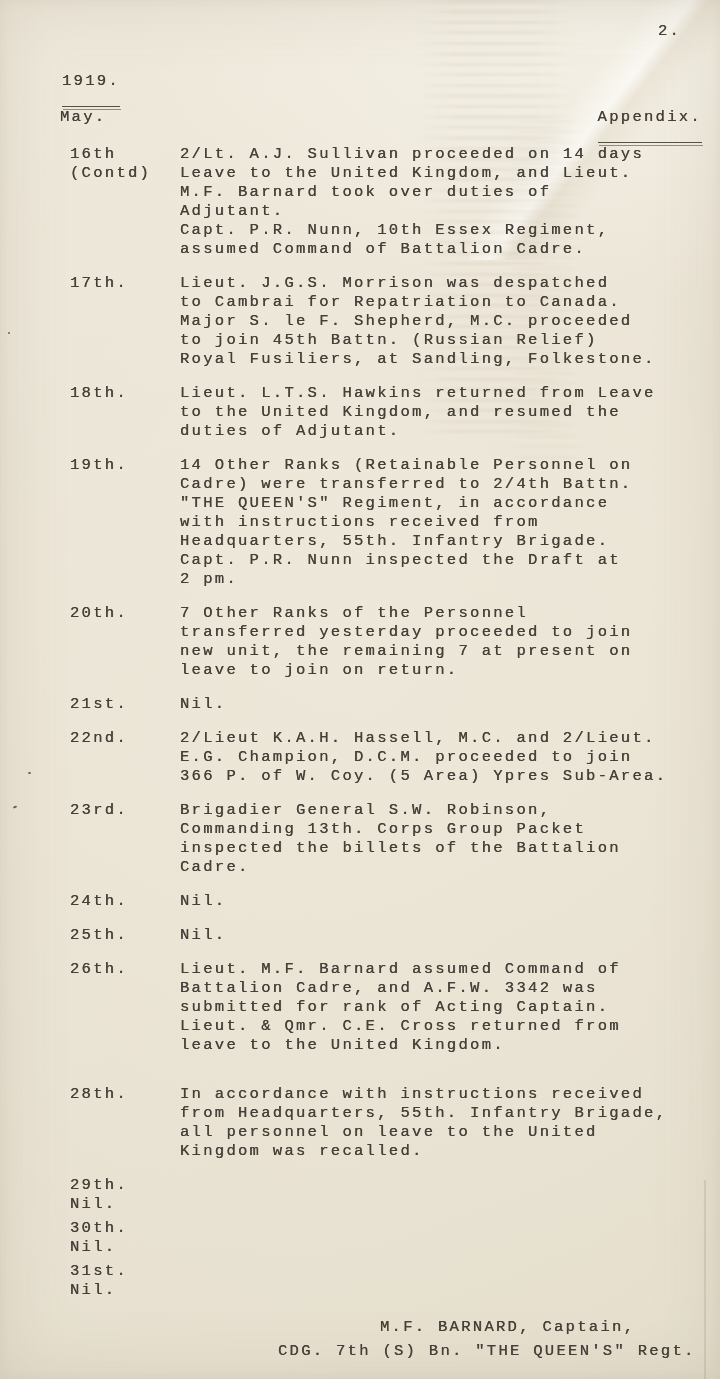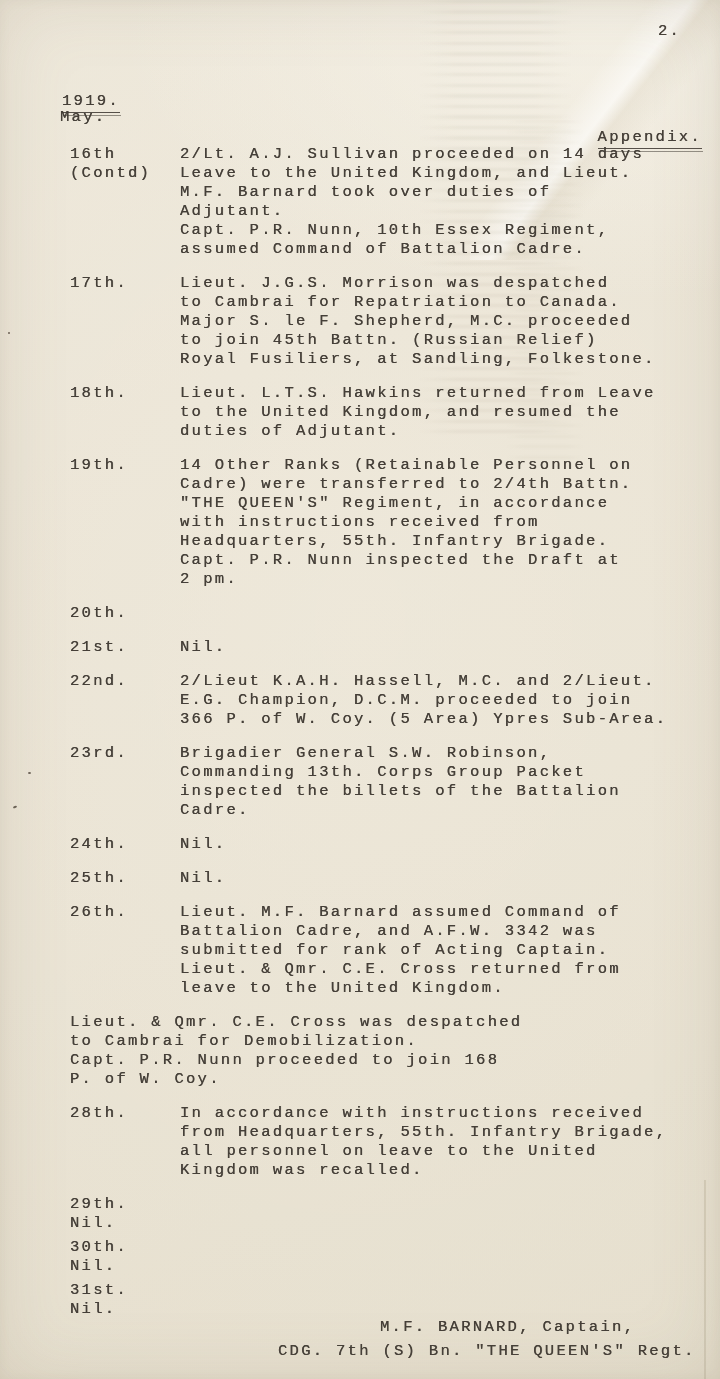--- a/index.html
+++ b/index.html
@@ -43,21 +43,21 @@
 
   .tw{
     font-size:15.5px;line-height:19px;letter-spacing:2.3px;
     color:#453f38;
     text-shadow:0 0 0.6px rgba(62,56,49,0.75), 0.4px 0.4px 0.5px rgba(62,56,49,0.28);
   }
   .page-number{position:absolute;left:658px;top:22px;}
   .year{position:absolute;left:62px;top:72px;}
   .month{position:absolute;left:60px;top:108px;}
   .appendix{position:absolute;right:18px;top:108px;}
-  .underlined{position:relative;display:inline-block;border-bottom:1.5px solid rgba(69,63,56,0.9);padding-bottom:1px;margin-top:20px;}
+  .underlined{position:relative;display:inline-block;border-bottom:1.5px solid rgba(69,63,56,0.9);padding-bottom:15px;}
   .underlined::after{
     content:"";position:absolute;left:1px;right:-1px;bottom:-4px;height:1.5px;
     background:rgba(69,63,56,0.55);
   }
   .entries{position:absolute;left:70px;top:145px;width:615px;}
   .entry{display:flex;margin-bottom:15px;}
   .entry:nth-last-child(-n+3){margin-bottom:5px;flex-direction:column;}
   .entry-date{width:110px;flex:none;white-space:pre-line;}
   .entry-text{white-space:pre-line;flex:1;}
   .signature-line1{position:absolute;left:380px;top:1318px;}
@@ -121,20 +121,24 @@
 Cadre) were transferred to 2/4th Battn.
 "THE QUEEN'S" Regiment, in accordance
 with instructions received from
 Headquarters, 55th. Infantry Brigade.
 Capt. P.R. Nunn inspected the Draft at
 2 pm.</div>
   </div>
 
   <div class="entry">
     <div class="entry-date">20th.</div>
+    <div class="entry-text">7 Other Ranks of the Personnel
+transferred yesterday proceeded to join
+new unit, the remaining 7 at present on
+leave to join on return.</div>
   </div>
 
   <div class="entry">
     <div class="entry-date">21st.</div>
     <div class="entry-text">Nil.</div>
   </div>
 
   <div class="entry">
     <div class="entry-date">22nd.</div>
     <div class="entry-text">2/Lieut K.A.H. Hassell, M.C. and 2/Lieut.
@@ -163,24 +167,20 @@
   <div class="entry">
     <div class="entry-date">26th.</div>
     <div class="entry-text">Lieut. M.F. Barnard assumed Command of
 Battalion Cadre, and A.F.W. 3342 was
 submitted for rank of Acting Captain.
 Lieut. &amp; Qmr. C.E. Cross returned from
 leave to the United Kingdom.</div>
   </div>
 
   <div class="entry">
-    <div class="entry-text">Lieut. &amp; Qmr. C.E. Cross was despatched
-to Cambrai for Demobilization.
-Capt. P.R. Nunn proceeded to join 168
-P. of W. Coy.</div>
   </div>
 
   <div class="entry">
     <div class="entry-date">28th.</div>
     <div class="entry-text">In accordance with instructions received
 from Headquarters, 55th. Infantry Brigade,
 all personnel on leave to the United
 Kingdom was recalled.</div>
   </div>
 

